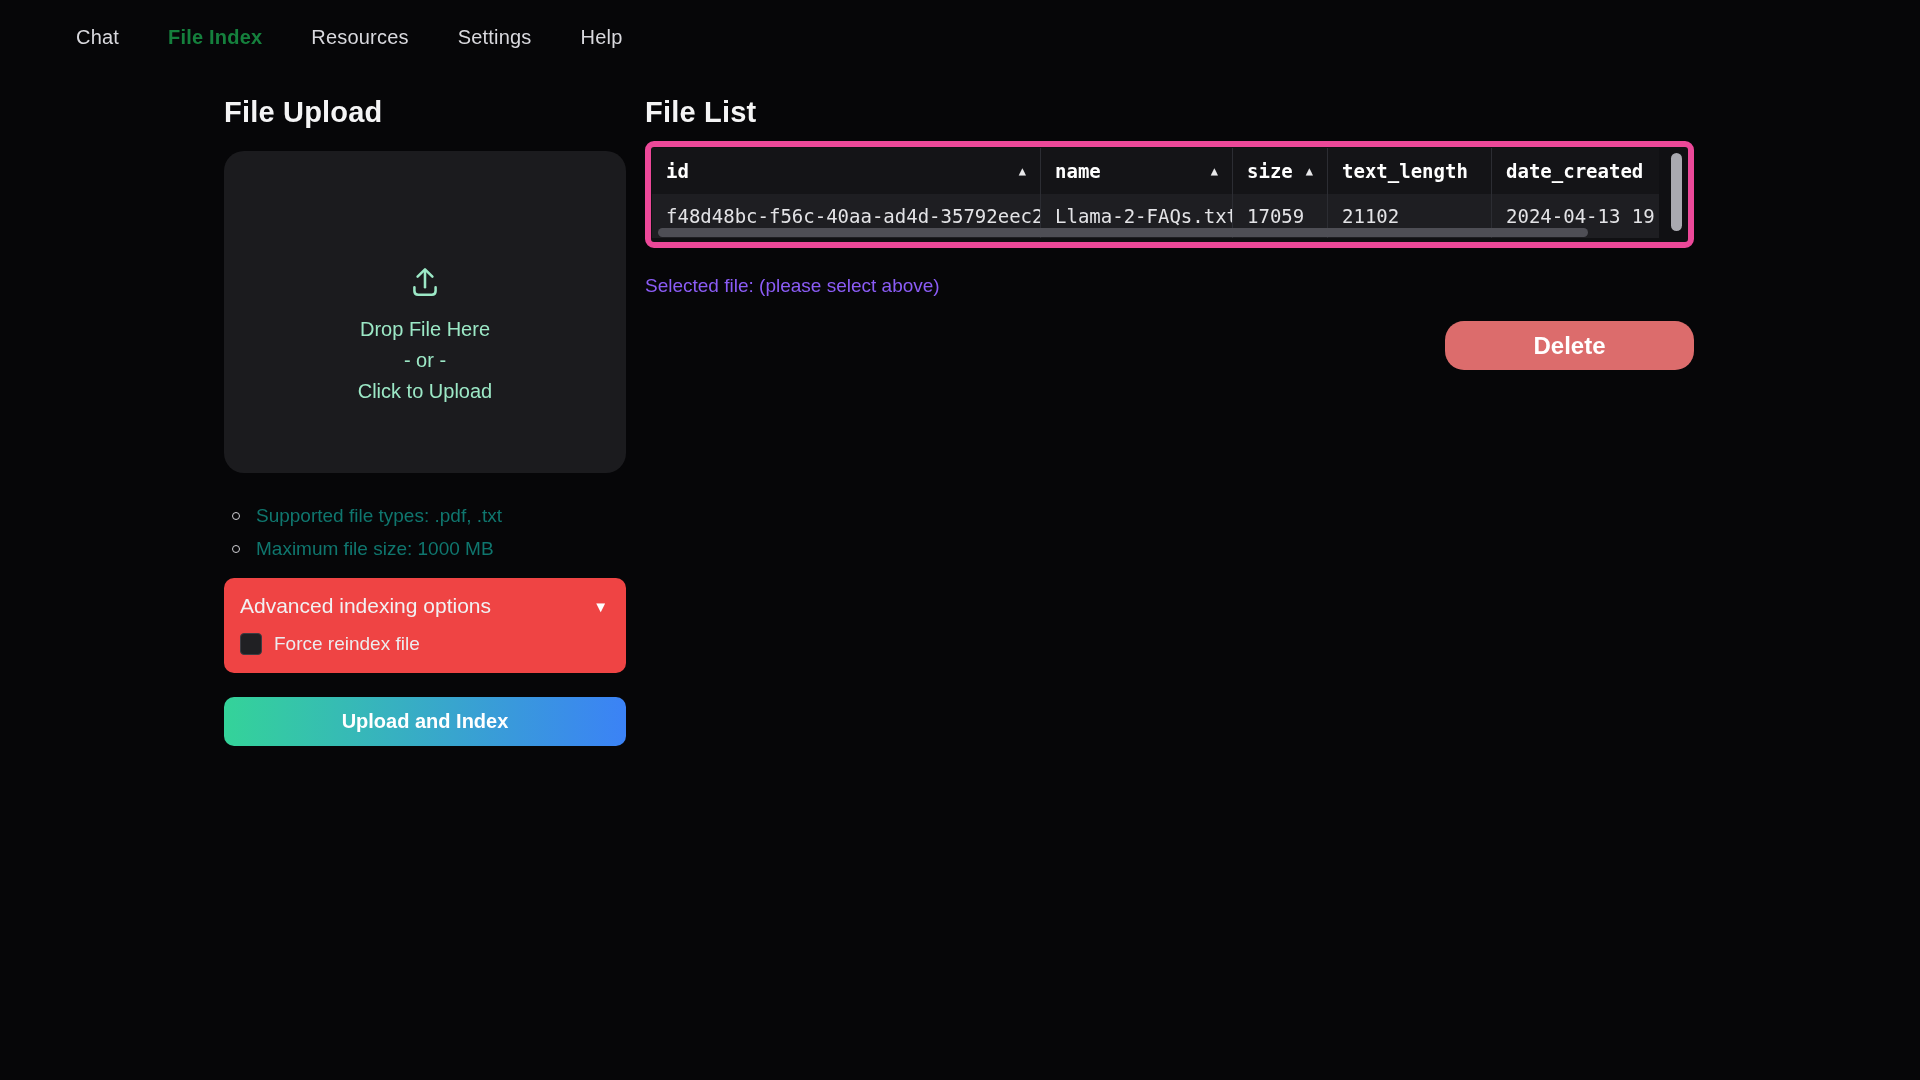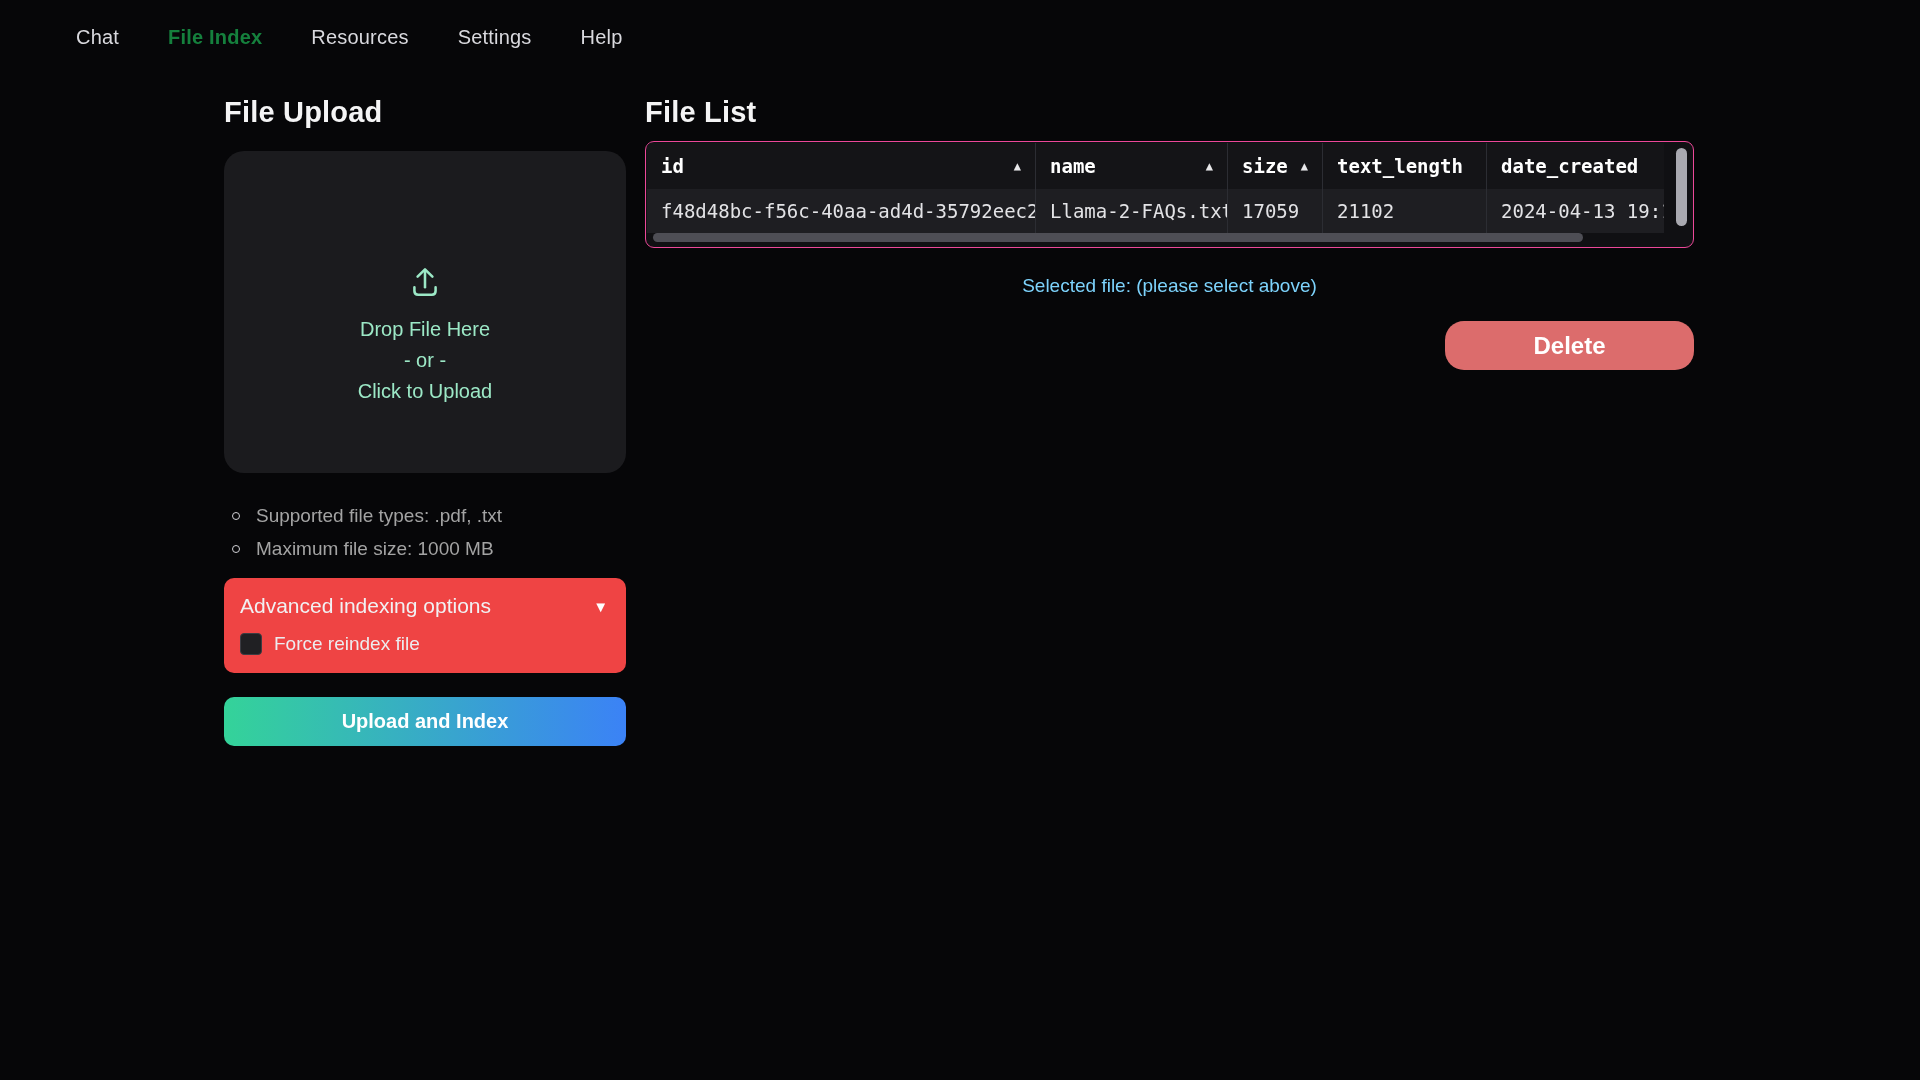--- a/index.html
+++ b/index.html
@@ -19,56 +19,56 @@
 
   
   .dropzone { margin-top:22px; height:322px; background:#1b1b1e; border-radius:20px;
               display:flex; flex-direction:column; align-items:center; justify-content:center; cursor:pointer; }
   .dz-inner { margin-top:46px; display:flex; flex-direction:column; align-items:center; }
   .dz-icon { margin-bottom:14px; }
   .dz-line { color:#9ce8c6; font-size:20px; line-height:31px; }
 
   
   .notes { margin-top:26px; padding-left:8px; }
-  .note { display:flex; align-items:center; gap:16px; font-size:19px; color:#a3a3a3; line-height:33px; }
+  .note { display:flex; align-items:center; gap:16px; font-size:19px; color:#0f766e; line-height:33px; }
   .bullet { width:8px; height:8px; border:1.6px solid #cfcfd4; border-radius:50%; flex:0 0 auto; }
 
   
   .accordion { margin-top:13px; background:#ef4444; border-radius:10px; padding:16px 18px 18px 16px; }
   .acc-head { display:flex; align-items:center; justify-content:space-between; cursor:pointer; }
   .acc-title { font-size:21px; color:#f1f1f3; }
   .acc-caret { font-size:15px; color:#ffffff; }
   .acc-body { margin-top:15px; display:flex; align-items:center; gap:12px; cursor:pointer; }
   .checkbox { width:22px; height:22px; border-radius:4px; background:#202023; border:1px solid #3c3c42; }
   .cb-label { font-size:19px; color:#ececef; }
 
   
   .upload-btn { margin-top:24px; width:100%; height:49px; border:none; border-radius:10px;
                 background:linear-gradient(90deg,#34d399,#3b82f6);
                 color:#ffffff; font-size:20px; font-weight:bold; font-family:inherit; cursor:pointer; }
 
   
   .table-card { margin-top:22px; position:relative; height:107px; border:1px solid #333publicExceptionInfo;
   }
-  .table-card { border:1px solid #ec4899; border-radius:9px; background:#101013; overflow:hidden;margin-top:12px; }
+  .table-card { border:6px solid #ec4899; border-radius:9px; background:#101013; overflow:hidden;margin-top:12px; }
   .table-viewport { position:absolute; left:1px; top:1px; right:29px; bottom:1px; overflow:hidden; }
   .tbl { width:1100px; font-family:"DejaVu Sans Mono", monospace; }
   .tr { display:flex; }
   .tr.head { background:#141417; height:46px; }
   .tr.data { background:#1e1e22; height:44px; }
   .th, .td { display:flex; align-items:center; padding:0 14px; border-right:1px solid #2c2d33;
              white-space:nowrap; overflow:hidden; flex:0 0 auto; }
   .th { justify-content:space-between; font-weight:bold; color:#ffffff; font-size:19px; cursor:pointer; }
   .td { color:#e3e3e6; font-size:19px; }
   .c0 { width:389px; } .c1 { width:192px; } .c2 { width:95px; } .c3 { width:164px;gap:20px; } .c4 { width:260px; border-right:none; }
   .sort { font-size:12px; color:#e8e8ea; margin-left:10px; }
   .vscroll { position:absolute; right:6px; top:6px; width:11px; height:78px; border-radius:6px; background:#a9a9b0; cursor:pointer; }
   .hscroll { position:absolute; left:7px; bottom:5px; height:9px; width:930px; border-radius:5px; background:#4e4e55; cursor:pointer; }
 
-  .selected-line { margin-top:27px; font-size:19px; color:#7dd3fc;text-align:center; }
+  .selected-line { margin-top:27px; font-size:19px; color:#8b5cf6; }
 
   .delete-row { margin-top:24px; display:flex; justify-content:flex-end; }
   .delete-btn { width:249px; height:49px; border:none; border-radius:19px; background:#dc6c6c;
                 color:#ffffff; font-size:24px; font-weight:bold; font-family:inherit; cursor:pointer; }
 </style>
 </head>
 <body>
 
 <div class="page">
 

